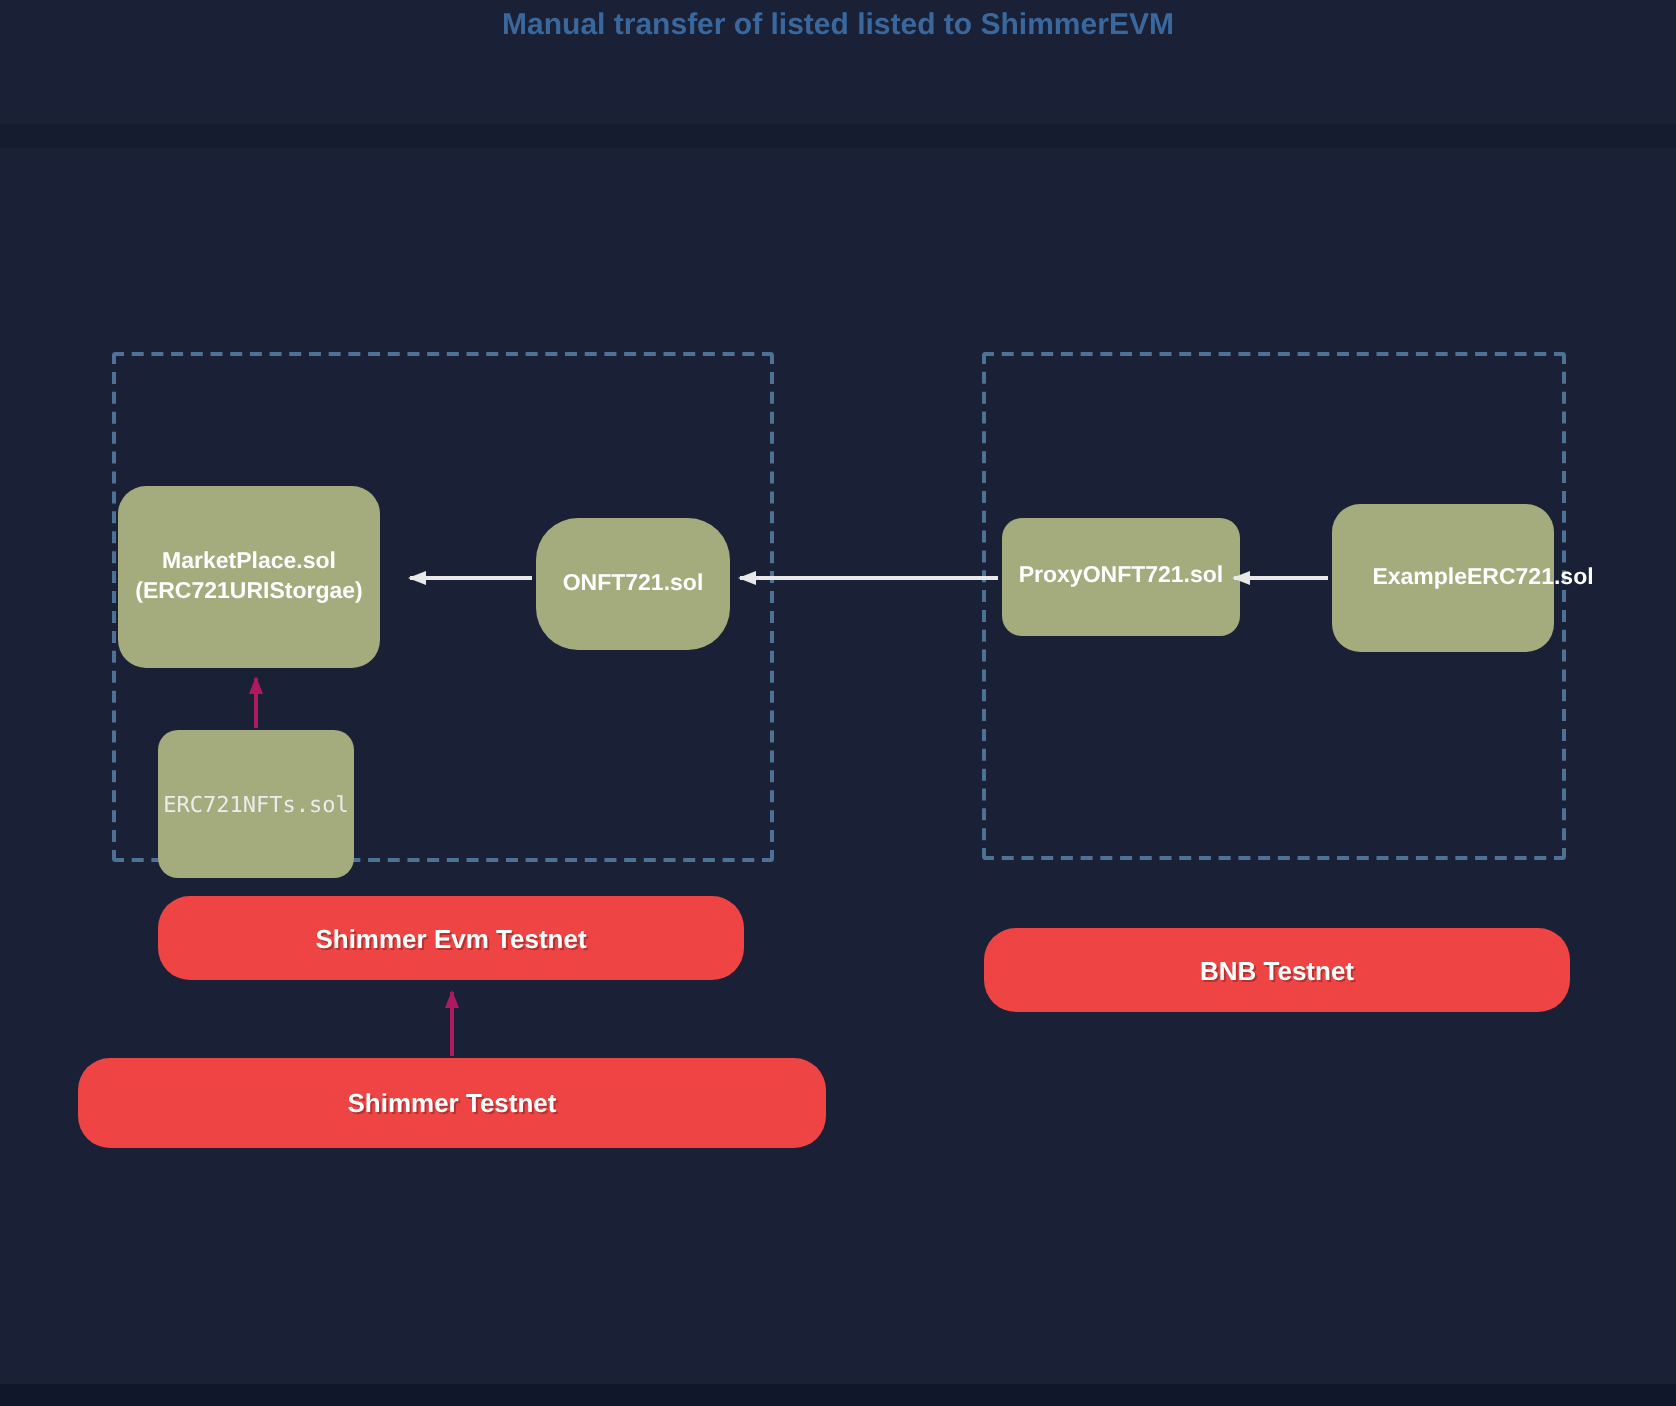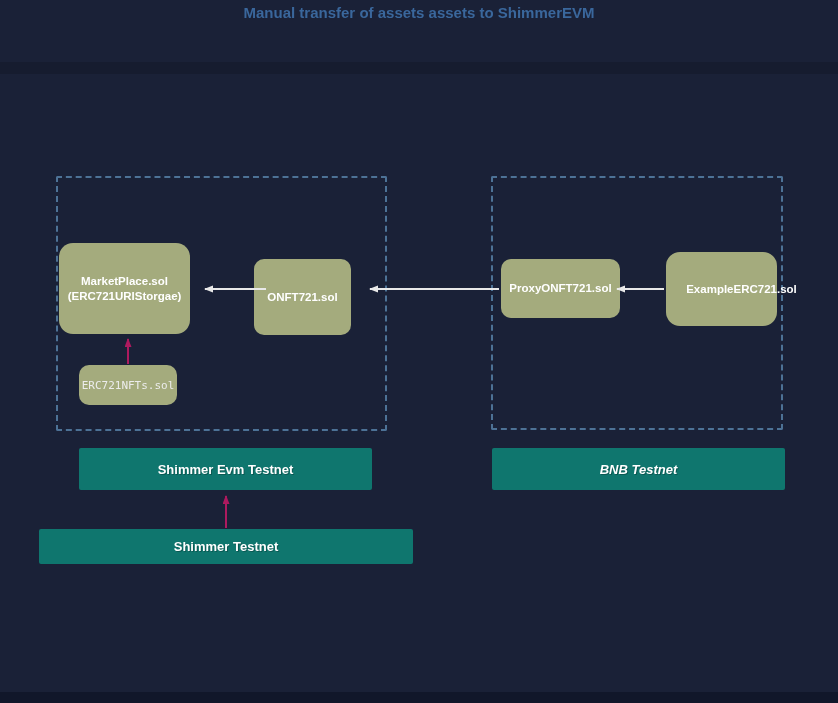--- a/index.html
+++ b/index.html
@@ -37,57 +37,57 @@
   .node{
     position:absolute;
     background:#a4ab7d;
     color:#ffffff;
     display:flex;align-items:center;justify-content:center;
     text-align:center;
     font-weight:bold;font-size:11.5px;line-height:15px;
     box-sizing:border-box;
   }
   .node-marketplace{left:59px;top:243px;width:131px;height:91px;border-radius:14px;}
-  .node-onft{left:254px;top:259px;width:97px;height:76px;border-radius:10px;}
+  .node-onft{left:268px;top:259px;width:97px;height:66px;border-radius:21px;}
   .node-ercnfts{
-    left:79px;top:365px;width:98px;height:40px;border-radius:10px;
+    left:79px;top:365px;width:98px;height:74px;border-radius:10px;
     font-family:"DejaVu Sans Mono", monospace;
     font-weight:normal;font-size:11px;color:#ececec;
   }
   .node-proxy{left:501px;top:259px;width:119px;height:59px;border-radius:10px;}
   .node-example{left:666px;top:252px;width:111px;height:74px;border-radius:14px;padding-left:40px;}
   .chain{
     position:absolute;
-    background:#0f766e;
+    background:#ef4444;
     color:#ffffff;
     display:flex;align-items:center;justify-content:center;
     text-align:center;
     font-weight:bold;font-size:13px;
-    border-radius:2px;
+    border-radius:16px;
     text-shadow:1px 1px 0 rgba(0,0,0,0.25);
     box-sizing:border-box;
   }
   .chain-shimmer-evm{left:79px;top:448px;width:293px;height:42px;}
-  .chain-bnb{left:492px;top:448px;width:293px;height:42px;font-style:italic;}
-  .chain-shimmer{left:39px;top:529px;width:374px;height:35px;}
+  .chain-bnb{left:492px;top:464px;width:293px;height:42px;}
+  .chain-shimmer{left:39px;top:529px;width:374px;height:45px;}
   svg.arrows{
     position:absolute;left:0;top:0;width:838px;height:703px;
     pointer-events:none;
   }
 </style>
 </head>
 <body>
 
 <div class="canvas">
 
   <div class="band-top"></div>
   <div class="band-bottom"></div>
 
   <div class="title">
-    <div>Manual transfer of assets assets to ShimmerEVM</div>
+    <div>Manual transfer of listed listed to ShimmerEVM</div>
   </div>
 
   <div class="group group-left"></div>
   <div class="group group-right"></div>
 
   <div class="node node-marketplace">
     <div>
       <div>MarketPlace.sol</div>
       <div>(ERC721URIStorgae)</div>
     </div>

